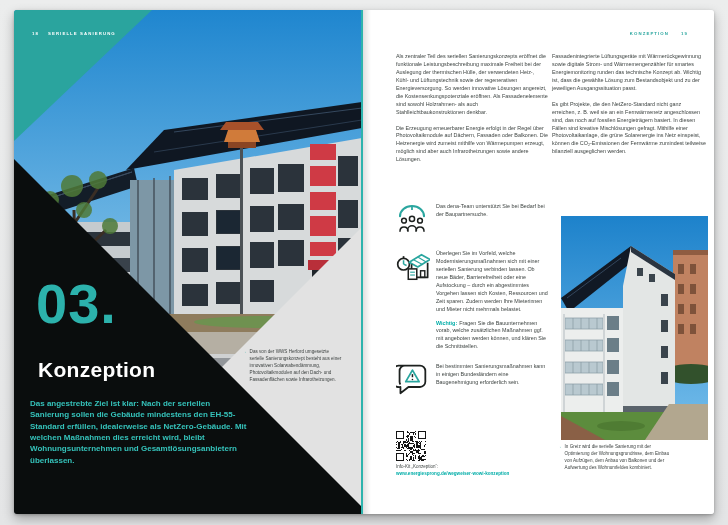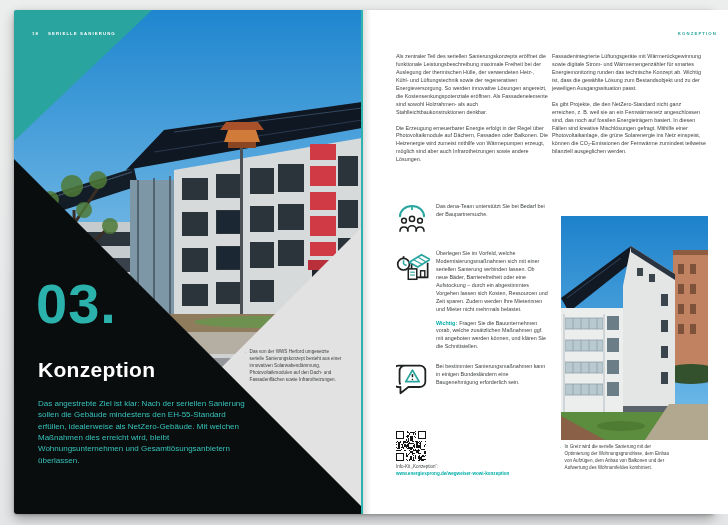--- a/index.html
+++ b/index.html
@@ -1,20 +1,20 @@
 <!DOCTYPE html>
 <html><head>
 <meta charset="utf-8">
 <style>
   html,body{margin:0;padding:0;}
   body{font-family:"Liberation Sans",sans-serif;-webkit-text-size-adjust:none;}
   .stage{position:relative;width:728px;height:525px;background:linear-gradient(#eceded,#e4e5e6);overflow:hidden;}
   .spread{position:absolute;left:14px;top:10px;width:700px;height:504px;border-radius:3px;
           box-shadow:0 5px 12px rgba(0,0,0,.30),0 1px 3px rgba(0,0,0,.22);}
-  .page{position:absolute;top:0;height:504px;overflow:hidden;padding-left:48px;}
+  .page{position:absolute;top:0;height:504px;overflow:hidden;}
   .page-left{left:0;width:348px;border-radius:3px 0 0 3px;background:#cfd3d5;}
   .page-right{left:348px;width:352px;border-radius:0 3px 3px 0;background:#ffffff;}
   .page-right::before{content:"";position:absolute;left:0;top:0;bottom:0;width:9px;
           background:linear-gradient(90deg,rgba(0,0,0,.14),rgba(0,0,0,0));z-index:4;}
   .spine{position:absolute;left:347px;top:0;width:2px;height:504px;background:#2db3ad;z-index:6;}
 
   
   .lp-photo{position:absolute;inset:0;}
   .tri-gray{position:absolute;inset:0;background:#e2e2e2;
           clip-path:polygon(348px 217px,348px 499px,208px 357px);z-index:1;}
@@ -22,22 +22,22 @@
           clip-path:polygon(0 149px,348px 497px,348px 504px,0 504px);z-index:2;}
   .tri-teal{position:absolute;inset:0;background:#2aa49e;
           clip-path:polygon(0 0,138px 0,0 131px);z-index:3;}
 
   .lp-header{position:absolute;left:18px;top:21px;z-index:5;display:flex;gap:9px;align-items:baseline;
           color:#fff;font-size:4.3px;font-weight:700;letter-spacing:1.1px;}
   .chapter-num{position:absolute;left:22px;top:266px;z-index:5;color:#2cb2ac;
           font-size:56px;line-height:1;font-weight:800;letter-spacing:1px;}
   .lp-title{position:absolute;left:24px;top:348px;z-index:5;color:#fff;
           font-size:21px;font-weight:700;letter-spacing:.3px;}
-  .lp-intro{position:absolute;left:24px;top:388px;width:218px;z-index:5;color:#35c2ba;
-          font-size:8px;font-weight:400;line-height:1.42;}
+  .lp-intro{position:absolute;left:16px;top:388px;width:218px;z-index:5;color:#35c2ba;
+          font-size:8px;font-weight:700;line-height:1.42;}
   .caption{display:flex;gap:3px;font-size:4.6px;line-height:1.5;color:#3b403f;}
   .caption .arr{color:#2aa69f;font-weight:700;flex:none;}
   .lp-caption{position:absolute;left:228px;top:339px;width:102px;z-index:5;}
 
   
   .rp-header{position:absolute;right:26px;top:21px;display:flex;gap:12px;align-items:baseline;
           color:#2aa69f;font-size:4.3px;font-weight:700;letter-spacing:1.1px;z-index:5;}
   .col{position:absolute;top:43px;}
   .col1{left:34px;width:152px;}
   .col2{left:190px;width:154px;}

